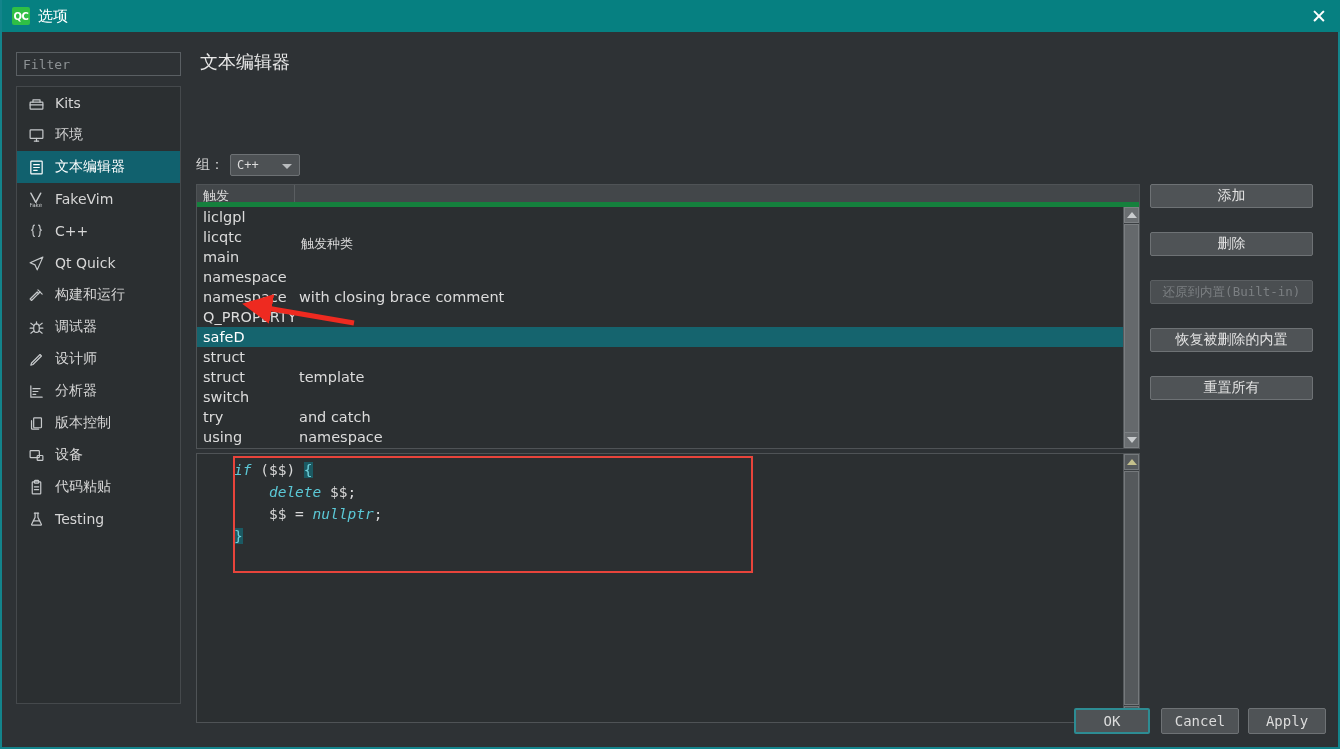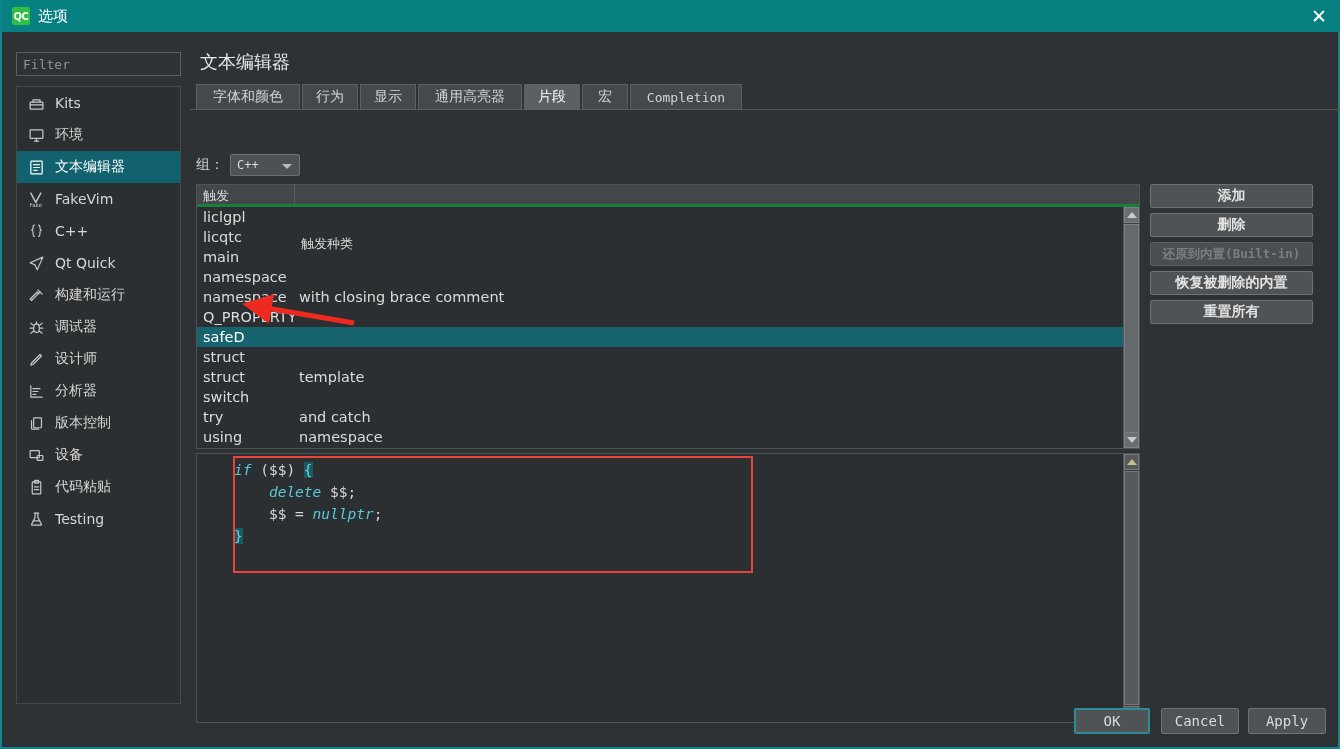--- a/index.html
+++ b/index.html
@@ -122,21 +122,21 @@
     border-top: 5px solid #b9bcbe;
   }
 
   
   #table-wrap {
     position: absolute; left: 6px; top: 152px; width: 944px; height: 265px;
     border: 1px solid #4f5356; background: #2b2f31;
   }
   #table-head {
     display: flex; height: 22px; background: #43474a;
-    border-bottom: 3px solid #15803d;
+    border-bottom: 5px solid #15803d;
   }
   .th {
     color: #d8d8d8; font-size: 13px; padding-left: 6px; line-height: 22px;
     font-family: "DejaVu Sans", "Liberation Sans", sans-serif;
   }
   .th.c0 { width: 98px; border-right: 1px solid #5a5e61; }
   .th.c1 { flex: 1; margin-top: 48px; }
   #table-body { position: relative; height: 241px; overflow: hidden; }
   .trow { display: flex; height: 20px; align-items: center; }
   .trow.sel { background: #15646e; }
@@ -201,26 +201,25 @@
   .arw-u.tan { border-bottom-color: #c4c08c; }
   .arw-d.tan { border-top-color: #c4c08c; }
   #esb .thumb {
     position: absolute; left: 0; top: 17px; bottom: 17px; width: 15px;
     background: #55595c; border: 1px solid #75797c;
   }
 
   
   #sidebuttons { position: absolute; left: 960px; top: 152px; width: 172px; }
   .sbtn {
-    display: block; width: 163px; height: 24px; margin-bottom: 5px;
+    display: block; width: 163px; height: 24px; margin-bottom: 24px;
     background: #4f5356; border: 1px solid #6e7275; border-radius: 2px;
     color: #e2e2e2; font-size: 14px;
     display: flex; align-items: center; justify-content: center;
     font-family: "DejaVu Sans", "Liberation Sans", sans-serif;
-    font-weight: bold;
   }
   .sbtn.mono { font-family: "DejaVu Sans Mono", monospace; font-size: 12.5px; }
   .sbtn.disabled { color: #7b7f82; border-color: #5b5f62; background: #4a4e51; }
 
   
   #bottombar {
     position: absolute; left: 0; bottom: 2px; width: 1336px; height: 47px;
   }
   .bbtn {
     position: absolute; top: 10px; height: 26px;
@@ -378,29 +377,20 @@
             </svg>
           </span>
           <span>Testing</span>
         </div>
       </div>
   </div>
 
   <div id="pane">
     <div id="page-title">文本编辑器</div>
 
-    <div id="tabbar">
-        <div class="tab" style="left: 6px; width: 104px;">字体和颜色</div>
-        <div class="tab" style="left: 112px; width: 56px;">行为</div>
-        <div class="tab" style="left: 170px; width: 56px;">显示</div>
-        <div class="tab" style="left: 228px; width: 104px;">通用高亮器</div>
-        <div class="tab active" style="left: 334px; width: 56px;">片段</div>
-        <div class="tab" style="left: 392px; width: 46px;">宏</div>
-        <div class="tab mono" style="left: 440px; width: 112px;">Completion</div>
-      </div>
 
     <div id="group-row">
       <span id="group-label">组：</span>
       <div id="group-combo">
         <span>C++</span>
         <span class="caret"></span>
       </div>
     </div>
 
     <div id="table-wrap">

